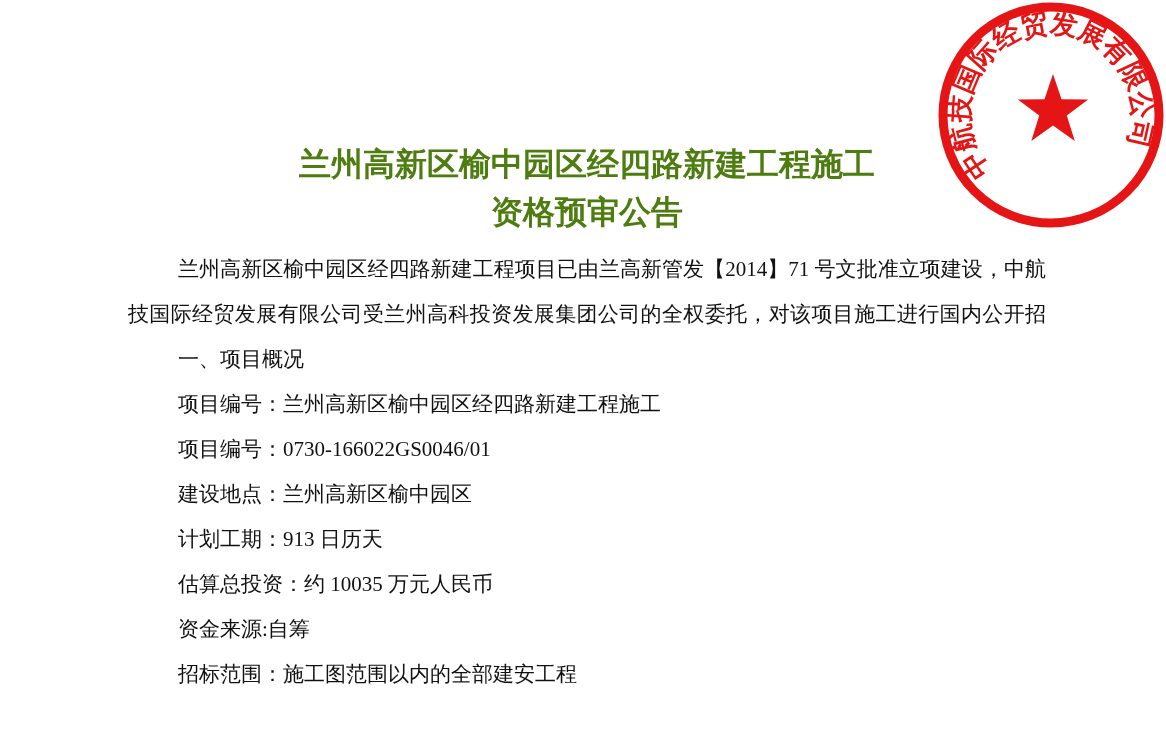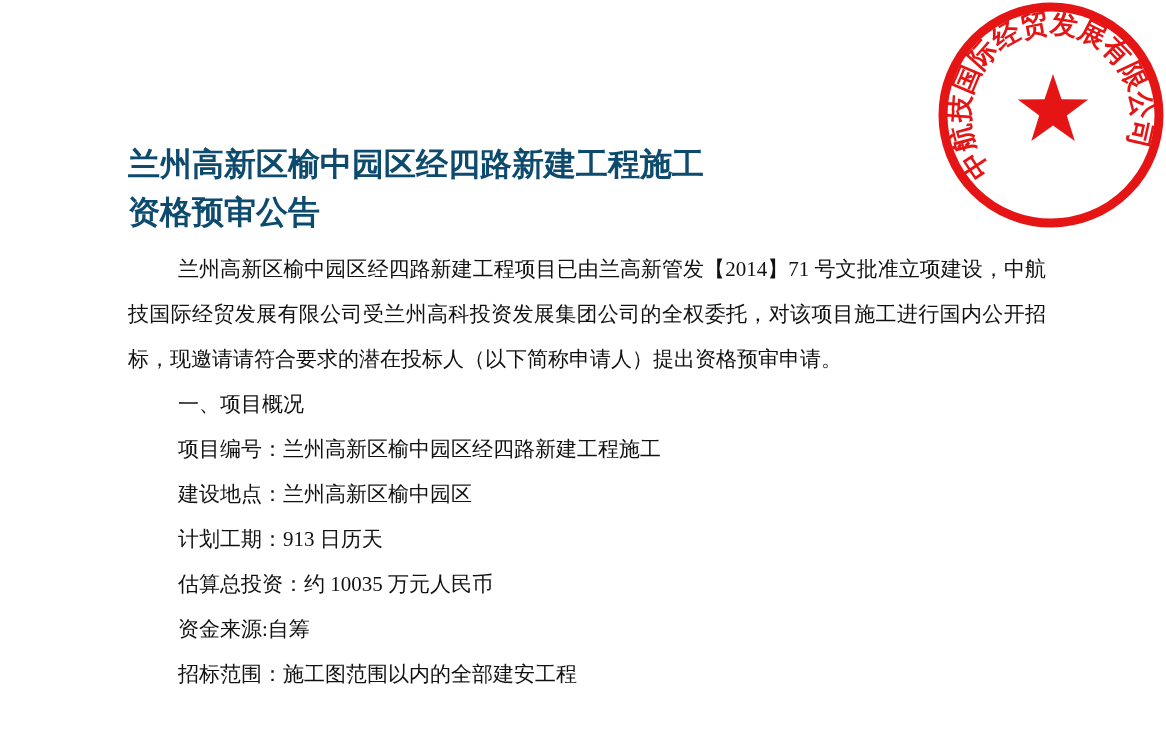--- a/index.html
+++ b/index.html
@@ -14,27 +14,27 @@
     background: #ffffff;
     overflow: hidden;
     color: #111111;
   }
   .content {
     position: absolute;
     left: 128px; top: 140px;
     width: 918px;
   }
   .title {
-    text-align: left;
+    text-align: center;
     font-family: "Liberation Sans", "DejaVu Sans", sans-serif;
     font-weight: 700;
     font-size: 32px;
     line-height: 48px;
     margin-bottom: 11px;
-    color: #0c4a6e;
+    color: #4d7c0f;
   }
   .line {
     font-size: 21px;
     height: 45px;
     line-height: 45px;
     overflow: hidden;
   }
   .fill {
     text-align: justify;
     text-align-last: justify;
@@ -66,26 +66,26 @@
   <div class="content">
 
     <div class="title">
       <div>兰州高新区榆中园区经四路新建工程施工</div>
       <div>资格预审公告</div>
     </div>
 
     <div>
       <div class="line indent fill">兰州高新区榆中园区经四路新建工程项目已由兰高新管发【2014】71 号文批准立项建设，中航</div>
       <div class="line fill">技国际经贸发展有限公司受兰州高科投资发展集团公司的全权委托，对该项目施工进行国内公开招</div>
-      <div class="line">标，现邀请请符合要求的潜在投标人（以下简称申请人）提出资格预审申请。</div>
     </div>
 
     <div class="line item heading">一、项目概况</div>
 
     <div class="line item">项目编号：兰州高新区榆中园区经四路新建工程施工</div>
+    <div class="line item">项目编号：0730-166022GS0046/01</div>
     <div class="line item">建设地点：兰州高新区榆中园区</div>
     <div class="line item">计划工期：913 日历天</div>
     <div class="line item">估算总投资：约 10035 万元人民币</div>
     <div class="line item">资金来源:自筹</div>
     <div class="line item">招标范围：施工图范围以内的全部建安工程</div>
 
   </div>
 </div>
 
 </body></html>

